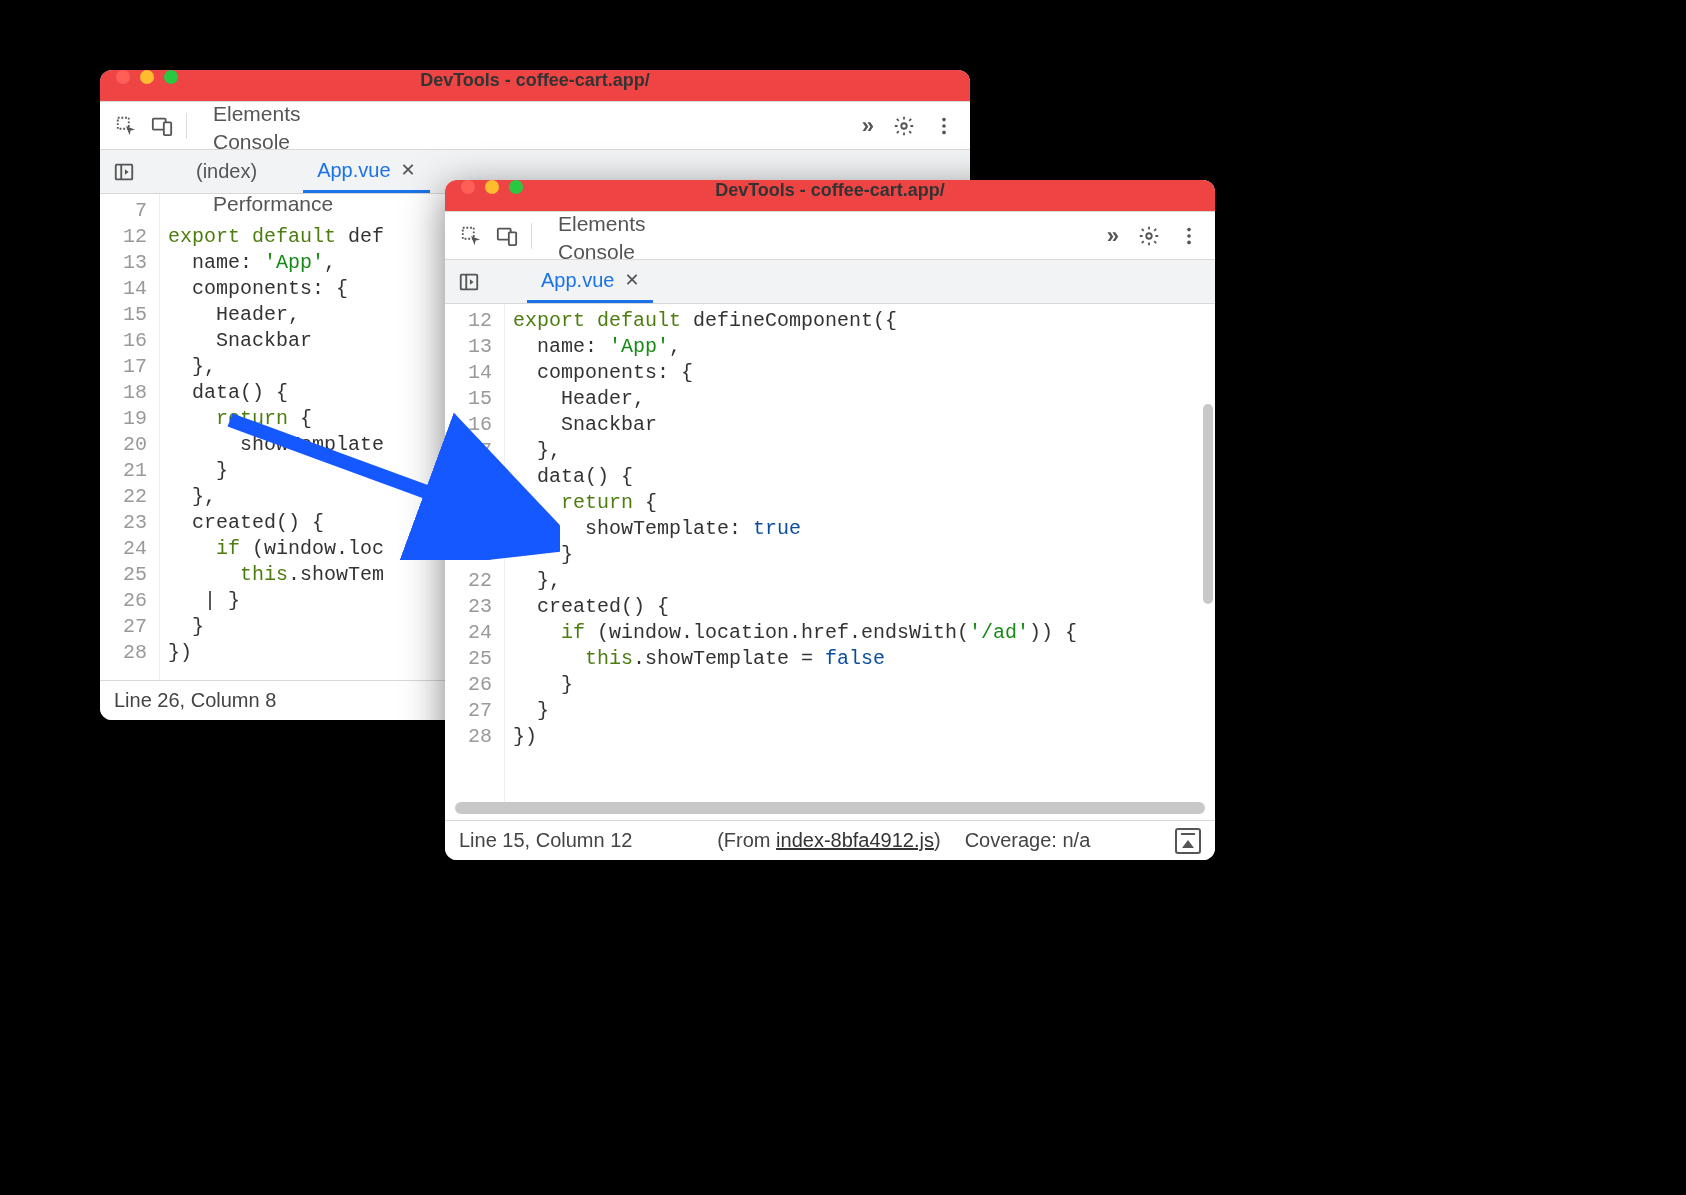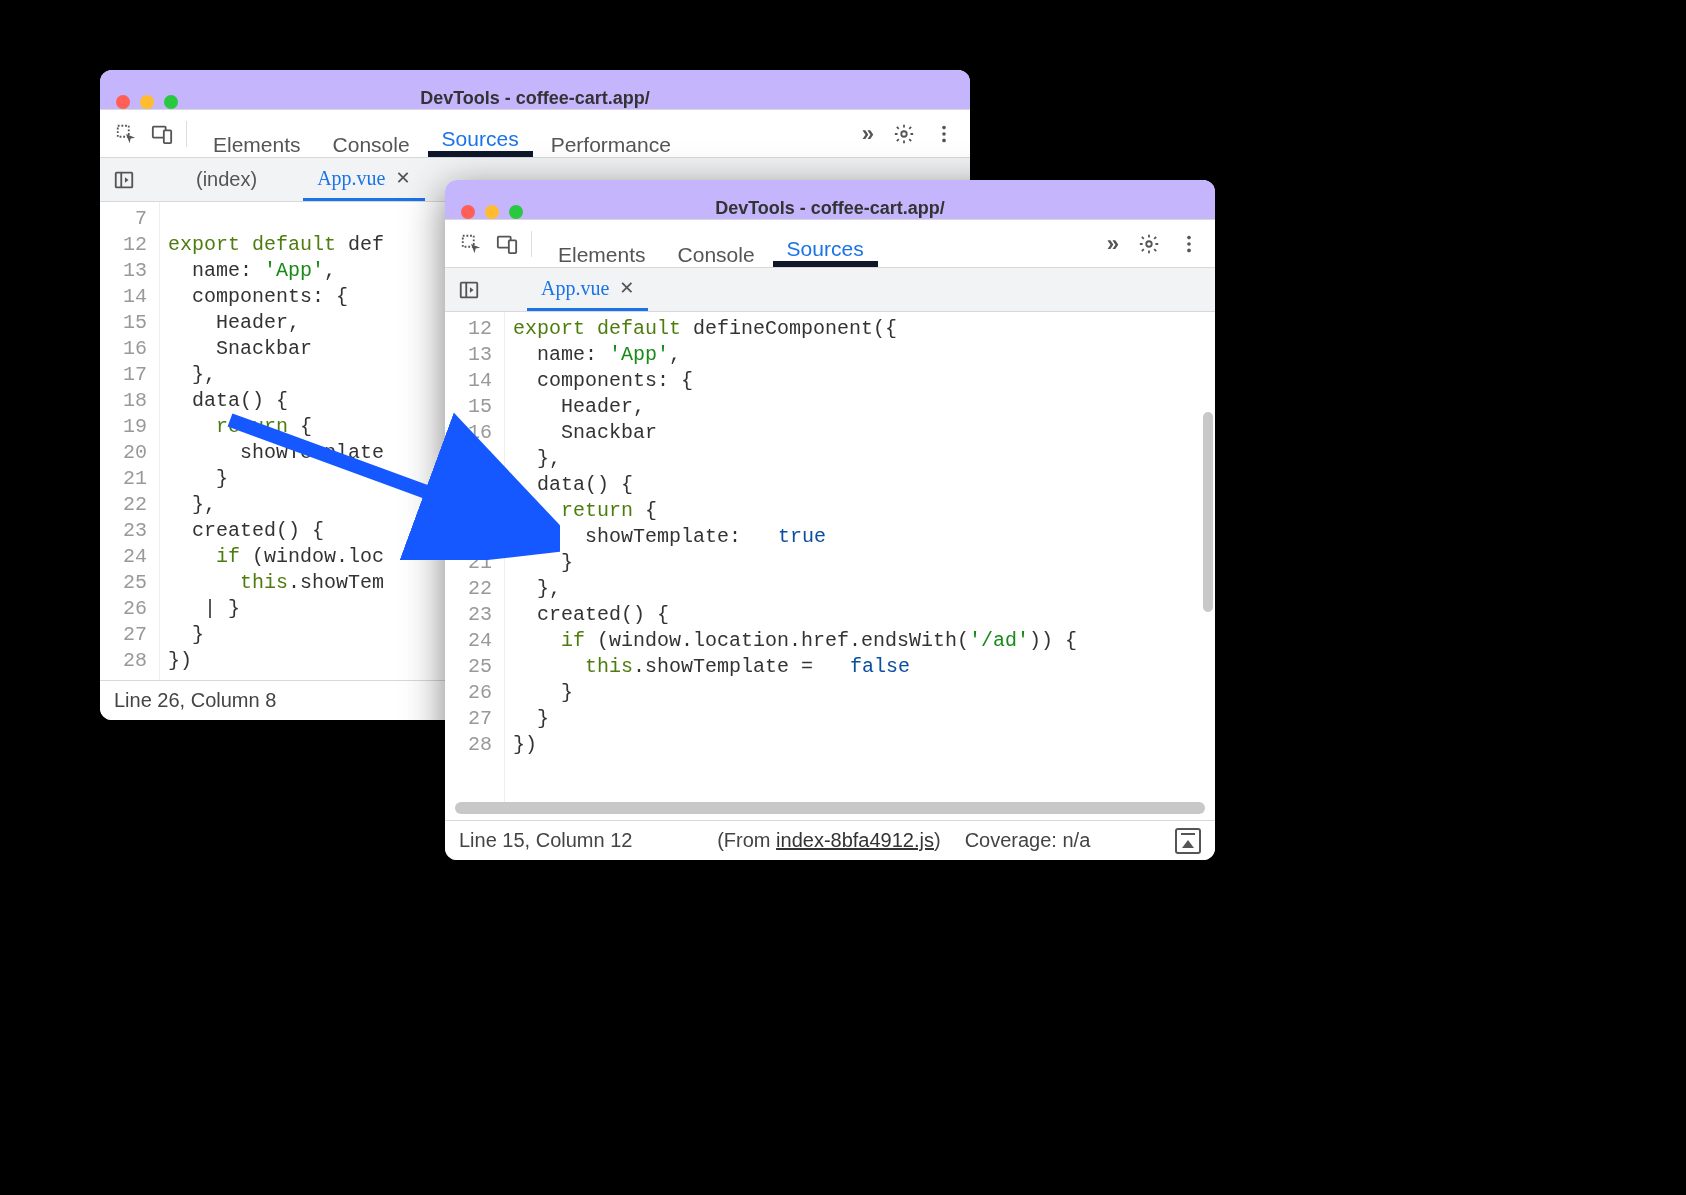--- a/index.html
+++ b/index.html
@@ -14,25 +14,25 @@
   .window {
     position: absolute;
     background: #fff;
     border-radius: 12px;
     box-shadow: 0 10px 40px rgba(0,0,0,0.5);
     overflow: hidden;
     display: flex;
     flex-direction: column;
   }
   .titlebar {
-    height: 40px;
-    background: #c4b5fd;
+    height: 32px;
+    background: #ef4444;
     border-bottom: 1px solid #d8d8d8;
     display: flex;
-    align-items: flex-end;
+    align-items: flex-start;
     padding: 0 16px;
     position: relative;
   }
   .traffic-lights { display: flex; gap: 10px; }
   .tl { width: 14px; height: 14px; border-radius: 50%; }
   .tl.red { background: #ff5f57; }
   .tl.yellow { background: #febc2e; }
   .tl.green { background: #28c840; }
   .win-title {
     position: absolute; left: 0; right: 0; text-align: center;
@@ -47,21 +47,21 @@
     border-bottom: 1px solid #d8d8d8;
     background: #fff;
     font-size: 20px;
     color: #555;
   }
   .tb-icon {
     width: 36px; height: 36px; display: flex; align-items: center; justify-content: center;
     cursor: pointer;
   }
   .tb-sep { width: 1px; height: 26px; background: #ddd; margin: 0 6px; }
-  .tb-tabs { display: flex; align-items: flex-end; height: 100%; gap: 4px; margin-left: 6px; }
+  .tb-tabs { display: flex; align-items: flex-start; height: 100%; gap: 4px; margin-left: 6px; flex-direction: column; }
   .tb-tab {
     padding: 0 14px; display: flex; align-items: center; cursor: pointer;
     font-size: 21px; color: #555;
   }
   .tb-tab.active { color: #1a73e8; border-bottom: 6px solid #0f172a; }
   .tb-right { margin-left: auto; display: flex; align-items: center; gap: 4px; }
   .chevrons { font-size: 22px; color: #555; padding: 0 12px; cursor: pointer; font-weight: bold; letter-spacing: -4px; }
   .filetabs {
     height: 44px;
     background: #f1f3f4;
@@ -73,21 +73,21 @@
     gap: 32px;
   }
   .ft-icon {
     width: 32px; height: 32px; display: flex; align-items: center; justify-content: center;
     cursor: pointer; margin-right: 10px;
   }
   .ft-tab {
     padding: 0 14px; height: 100%; display: flex; align-items: center; gap: 10px;
     cursor: pointer; color: #555;
   }
-  .ft-tab.active { color: #1a73e8; border-bottom: 3px solid #1a73e8; font-family: Liberation Serif, serif; }
+  .ft-tab.active { color: #1a73e8; border-bottom: 3px solid #1a73e8; }
   .ft-close { font-size: 18px; color: #555; cursor: pointer; }
   .code-area {
     flex: 1;
     display: flex;
     overflow: hidden;
     font-family: Menlo, Consolas, "Courier New", monospace;
     font-size: 20px;
     line-height: 26px;
     position: relative;
   }
@@ -104,21 +104,21 @@
   .code {
     flex: 1;
     padding: 4px 8px;
     white-space: pre;
     overflow: hidden;
     color: #333;
   }
   .code div { height: 26px; }
   .kw { color: #4d7c0f; }
   .str { color: #178a17; margin-top: 17px; }
-  .lit { color: #0b4ea0; margin-left: 25px; }
+  .lit { color: #0b4ea0; }
   .statusbar {
     height: 40px;
     border-top: 1px solid #d8d8d8;
     display: flex;
     align-items: center;
     padding: 0 14px;
     font-size: 20px;
     color: #444;
     gap: 24px;
     background: #fff;

